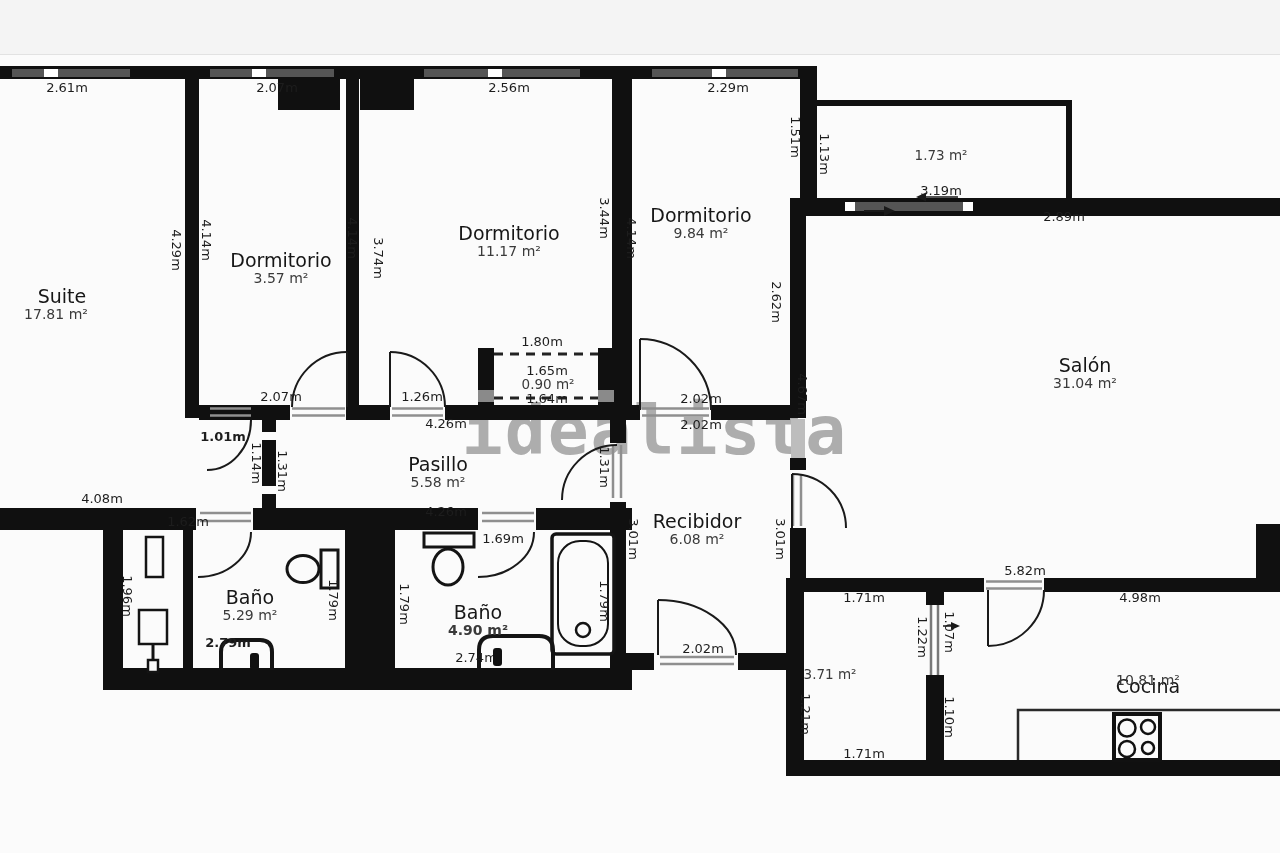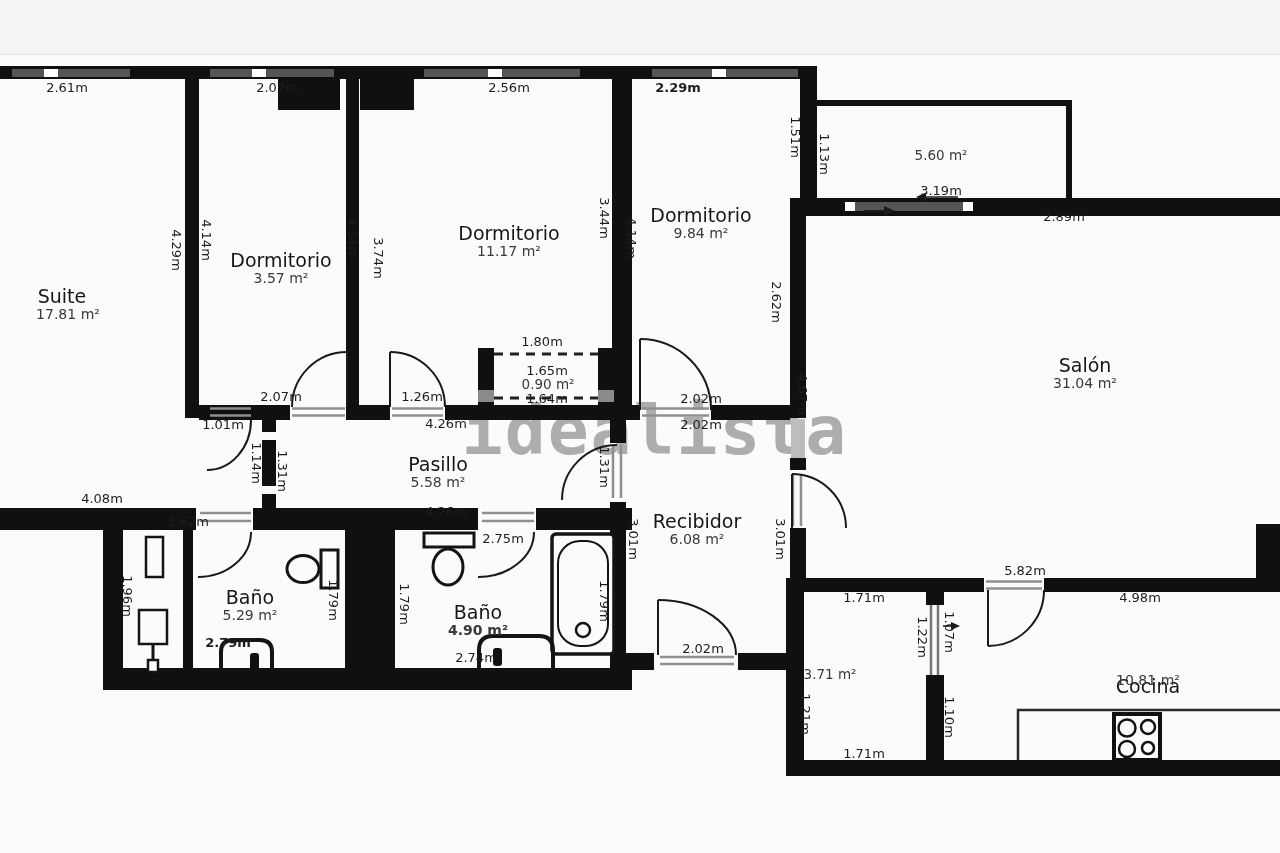--- a/index.html
+++ b/index.html
@@ -159,61 +159,61 @@
       <path d="M 884,206 L 895,211 L 884,216 Z" fill="#1a1a1a" stroke="none"></path>
       <line x1="924" y1="197" x2="958" y2="197" stroke-width="1.5"></line>
       <path d="M 926,192.5 L 916,197 L 926,201.5 Z" fill="#1a1a1a" stroke="none"></path>
       <line x1="943" y1="626" x2="953" y2="626" stroke-width="1.5"></line>
       <path d="M 951,622 L 960,626 L 951,630 Z" fill="#1a1a1a" stroke="none"></path>
     </g>
   </svg>
 
   <div id="labels">
       <span class="rname" style="left: 62px; top: 296px;">Suite</span>
-      <span class="rarea" style="left: 68px; top: 314px;">17.81 m²</span>
+      <span class="rarea" style="left: 56px; top: 314px;">17.81 m²</span>
       <span class="rname" style="left: 281px; top: 260px;">Dormitorio</span>
       <span class="rarea" style="left: 281px; top: 278px;">3.57 m²</span>
       <span class="rname" style="left: 509px; top: 233px;">Dormitorio</span>
       <span class="rarea" style="left: 509px; top: 251px;">11.17 m²</span>
       <span class="rname" style="left: 701px; top: 215px;">Dormitorio</span>
       <span class="rarea" style="left: 701px; top: 233px;">9.84 m²</span>
       <span class="rname" style="left: 1085px; top: 365px;">Salón</span>
       <span class="rarea" style="left: 1085px; top: 383px;">31.04 m²</span>
       <span class="rname" style="left: 438px; top: 464px;">Pasillo</span>
       <span class="rarea" style="left: 438px; top: 482px;">5.58 m²</span>
       <span class="rname" style="left: 697px; top: 521px;">Recibidor</span>
       <span class="rarea" style="left: 697px; top: 539px;">6.08 m²</span>
       <span class="rname" style="left: 250px; top: 597px;">Baño</span>
       <span class="rarea" style="left: 250px; top: 615px;">5.29 m²</span>
       <span class="rname" style="left: 478px; top: 612px;">Baño</span>
       <span class="rarea" style="left: 478px; top: 630px; font-weight: bold;">4.90 m²</span>
       <span class="rname" style="left: 1148px; top: 662px; margin-top: 24px;">Cocina</span>
       <span class="rarea" style="left: 1148px; top: 680px;">10.81 m²</span>
-      <span class="sarea" style="left: 941px; top: 155px;">5.60 m²</span>
+      <span class="sarea" style="left: 941px; top: 155px;">1.73 m²</span>
       <span class="sarea" style="left: 548px; top: 384px;">0.90 m²</span>
       <span class="sarea" style="left: 830px; top: 674px;">3.71 m²</span>
       <span class="dim" style="left: 67px; top: 87px;">2.61m</span>
       <span class="dim" style="left: 277px; top: 87px;">2.07m</span>
       <span class="dim" style="left: 509px; top: 87px;">2.56m</span>
-      <span class="dim" style="left: 678px; top: 87px; font-weight: bold;">2.29m</span>
+      <span class="dim" style="left: 728px; top: 87px;">2.29m</span>
       <span class="dim" style="left: 941px; top: 190px;">3.19m</span>
       <span class="dim" style="left: 1064px; top: 216px;">2.89m</span>
       <span class="dim" style="left: 542px; top: 341px;">1.80m</span>
       <span class="dim" style="left: 547px; top: 370px;">1.65m</span>
       <span class="dim" style="left: 547px; top: 398px;">1.64m</span>
       <span class="dim" style="left: 281px; top: 396px;">2.07m</span>
       <span class="dim" style="left: 422px; top: 396px;">1.26m</span>
       <span class="dim" style="left: 446px; top: 423px;">4.26m</span>
       <span class="dim" style="left: 701px; top: 398px;">2.02m</span>
       <span class="dim" style="left: 701px; top: 424px;">2.02m</span>
-      <span class="dim" style="left: 223px; top: 424px;">1.01m</span>
+      <span class="dim" style="left: 223px; top: 436px; font-weight: bold;">1.01m</span>
       <span class="dim" style="left: 446px; top: 511px;">4.26m</span>
       <span class="dim" style="left: 102px; top: 498px;">4.08m</span>
       <span class="dim" style="left: 188px; top: 521px;">1.62m</span>
-      <span class="dim" style="left: 503px; top: 538px;">2.75m</span>
+      <span class="dim" style="left: 503px; top: 538px;">1.69m</span>
       <span class="dim" style="left: 1025px; top: 570px;">5.82m</span>
       <span class="dim" style="left: 864px; top: 597px;">1.71m</span>
       <span class="dim" style="left: 1140px; top: 597px;">4.98m</span>
       <span class="dim" style="left: 228px; top: 642px; font-weight: bold;">2.79m</span>
       <span class="dim" style="left: 476px; top: 657px;">2.74m</span>
       <span class="dim" style="left: 703px; top: 648px;">2.02m</span>
       <span class="dim" style="left: 864px; top: 753px;">1.71m</span>
       <span class="dim" style="left: 1138px; top: 753px;">4.98m</span>
       <span class="dim v" style="left: 176px; top: 250px;">4.29m</span>
       <span class="dim v" style="left: 206px; top: 240px;">4.14m</span>

